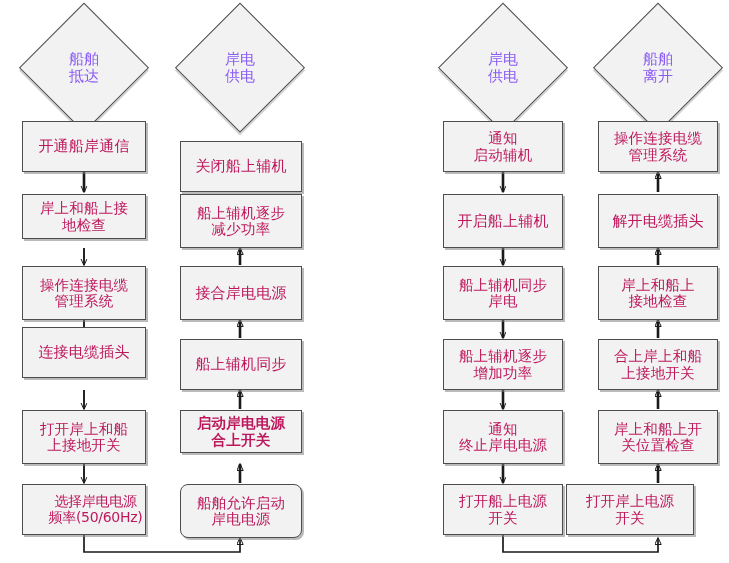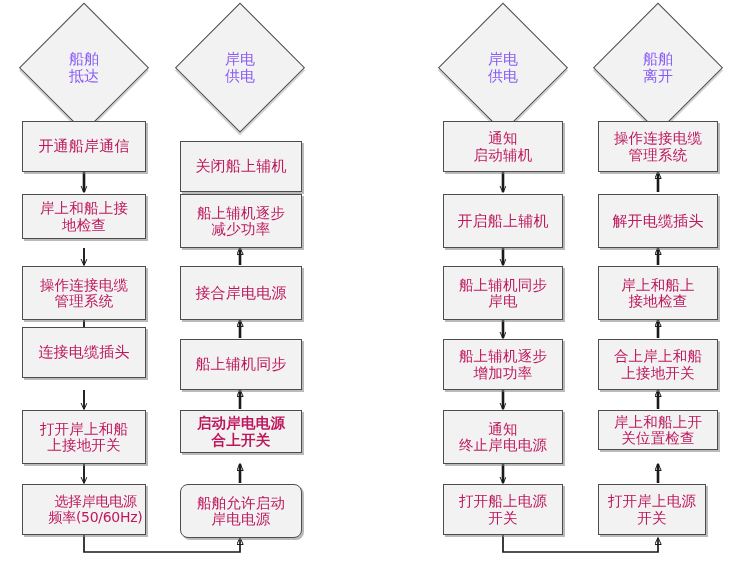--- a/index.html
+++ b/index.html
@@ -175,18 +175,18 @@
   <div class="node" style="left:443px; top:484px; width:120px; height:51px;">打开船上电源
 开关</div>
 
   <div class="node" style="left:598px; top:121px; width:120px; height:51px;">操作连接电缆
 管理系统</div>
   <div class="node one-line" style="left:598px; top:194px; width:120px; height:54px;">解开电缆插头</div>
   <div class="node" style="left:598px; top:266px; width:120px; height:54px;">岸上和船上
 接地检查</div>
   <div class="node" style="left:598px; top:339px; width:120px; height:51px;">合上岸上和船
 上接地开关</div>
-  <div class="node" style="left:598px; top:410px; width:120px; height:40px;">岸上和船上开
+  <div class="node" style="left:598px; top:410px; width:120px; height:54px;">岸上和船上开
 关位置检查</div>
-  <div class="node" style="left:598px; top:484px; width:108px; height:51px;">打开岸上电源
+  <div class="node" style="left:566px; top:484px; width:128px; height:51px;">打开岸上电源
 开关</div>
 
 </div>
 
 </body></html>

